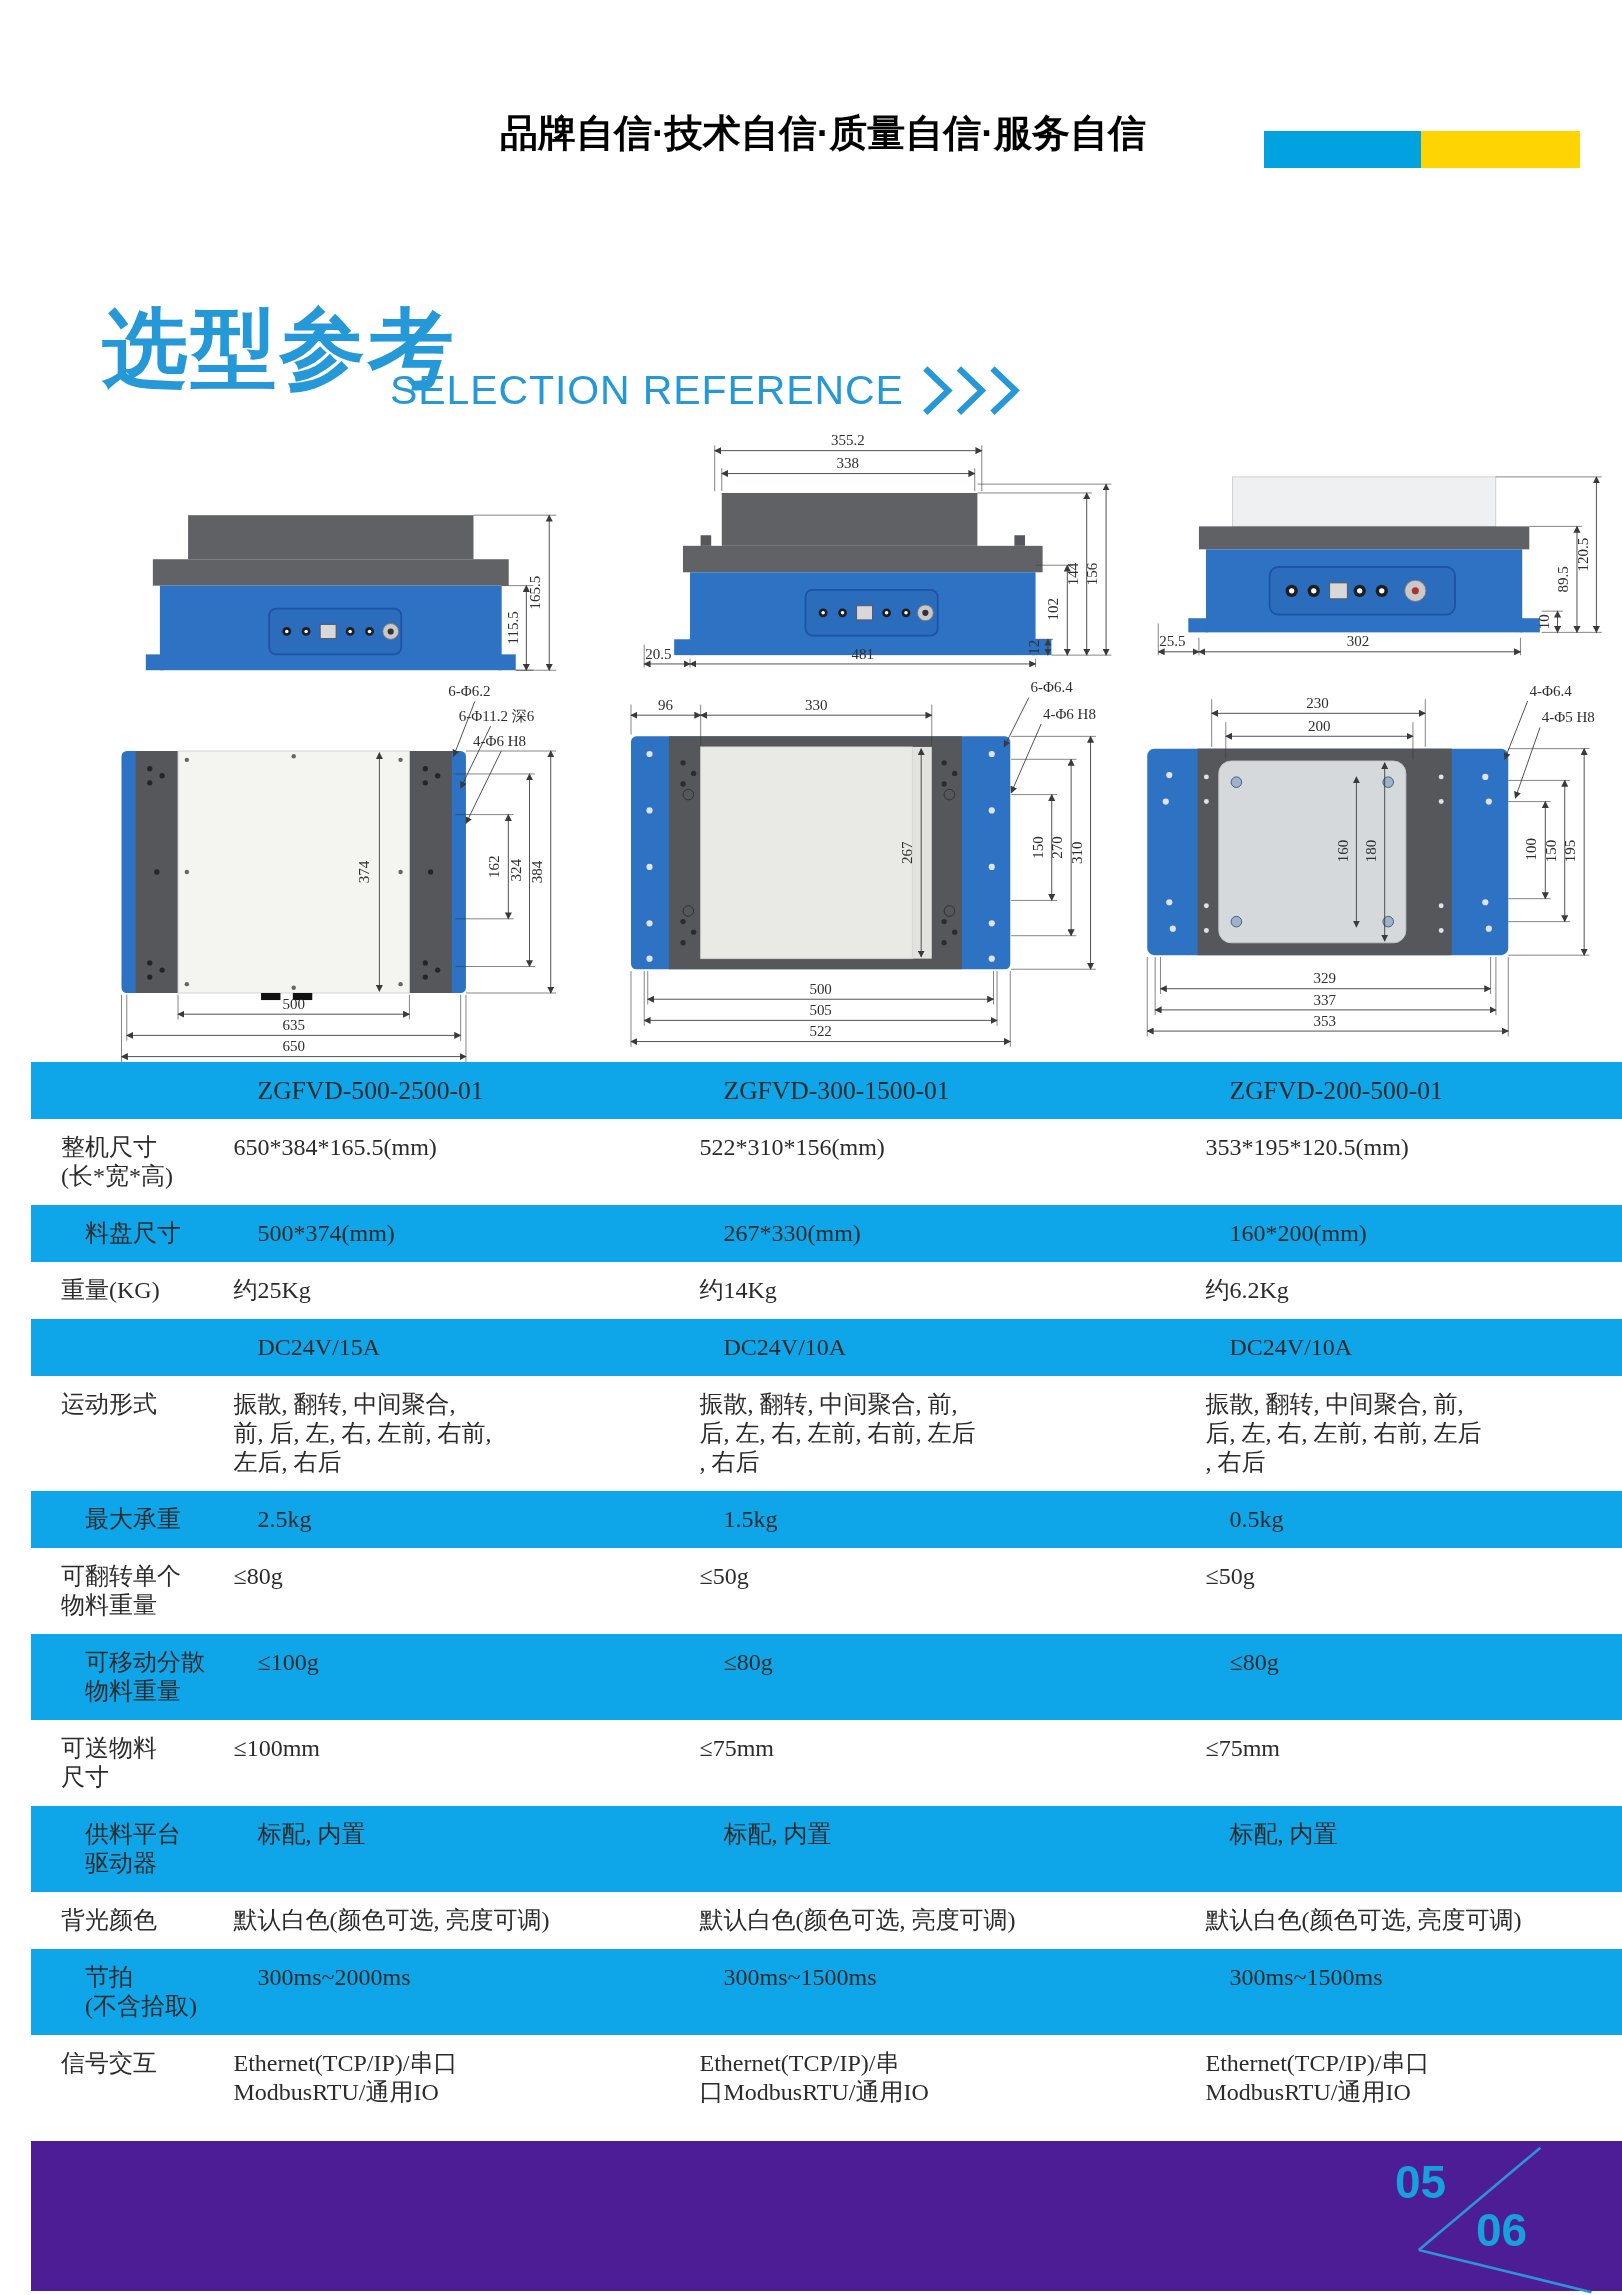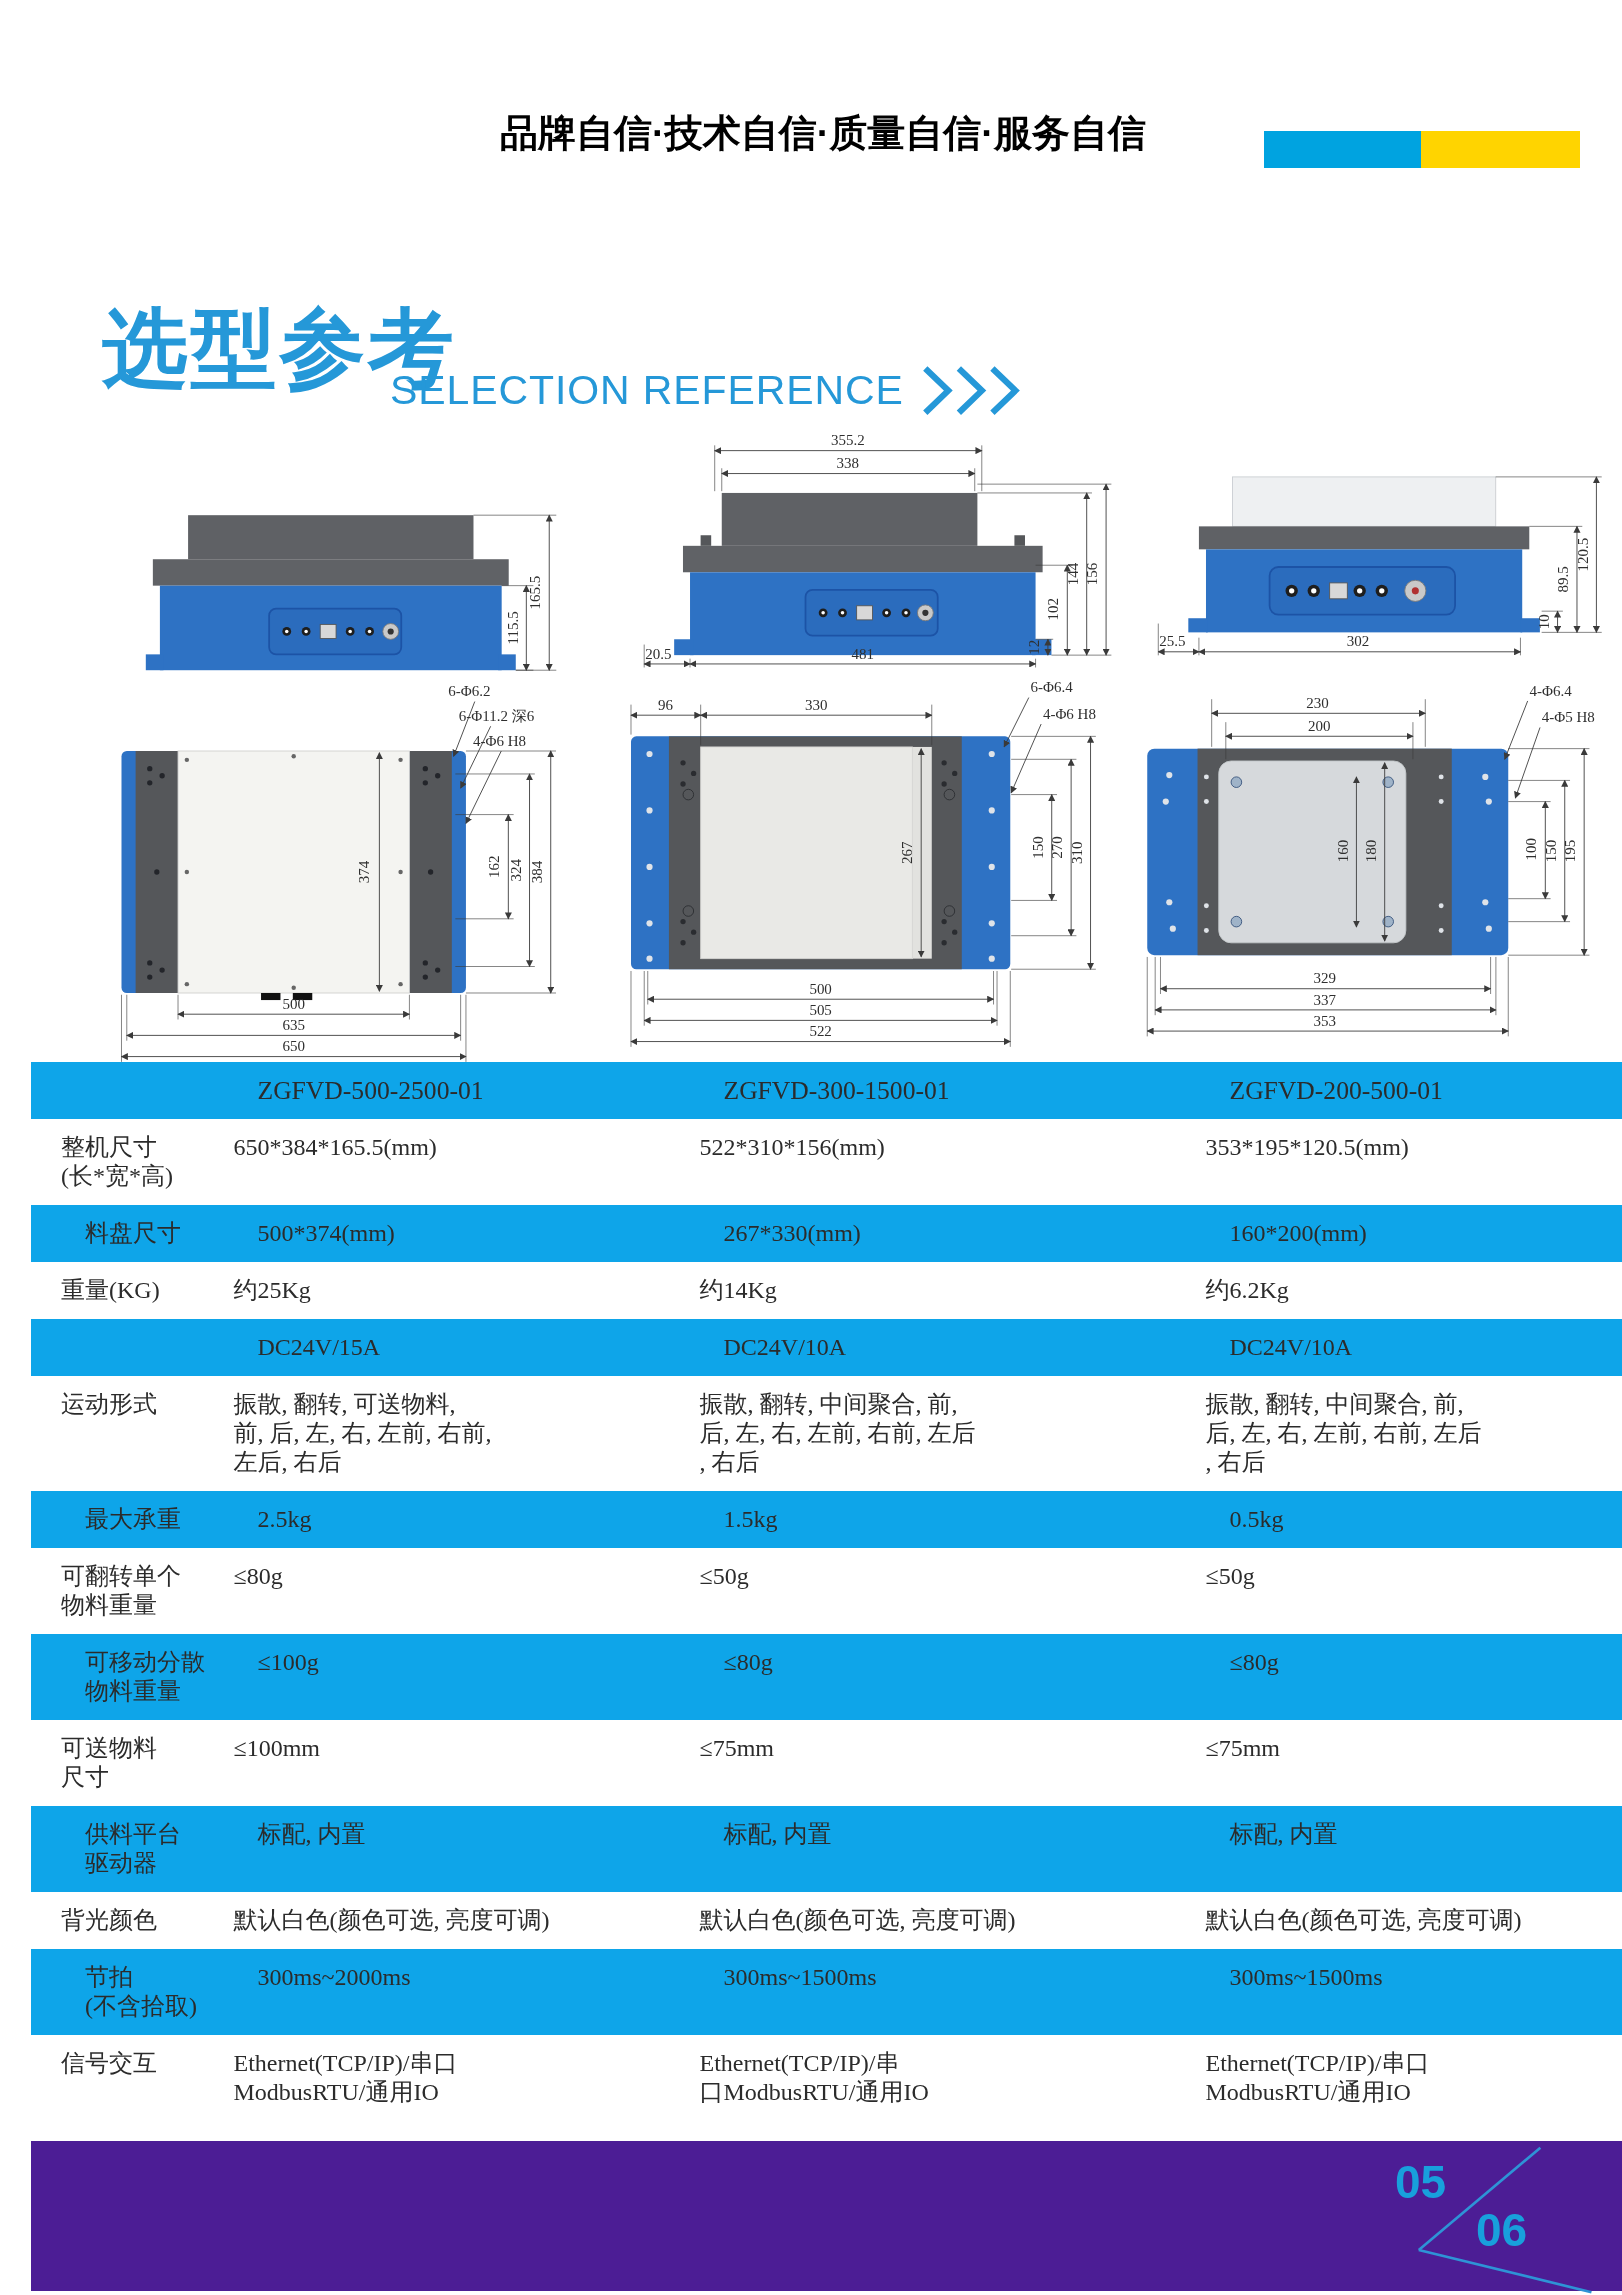--- a/index.html
+++ b/index.html
@@ -511,21 +511,21 @@
       <div class="tc">约6.2Kg</div>
     </div>
     <div class="trow alt">
       <div class="tc lbl"></div>
       <div class="tc">DC24V/15A</div>
       <div class="tc">DC24V/10A</div>
       <div class="tc">DC24V/10A</div>
     </div>
     <div class="trow">
       <div class="tc lbl">运动形式</div>
-      <div class="tc">振散, 翻转, 可送物料,
+      <div class="tc">振散, 翻转, 中间聚合,
 前, 后, 左, 右, 左前, 右前,
 左后, 右后</div>
       <div class="tc">振散, 翻转, 中间聚合, 前,
 后, 左, 右, 左前, 右前, 左后
 , 右后</div>
       <div class="tc">振散, 翻转, 中间聚合, 前,
 后, 左, 右, 左前, 右前, 左后
 , 右后</div>
     </div>
     <div class="trow alt">

